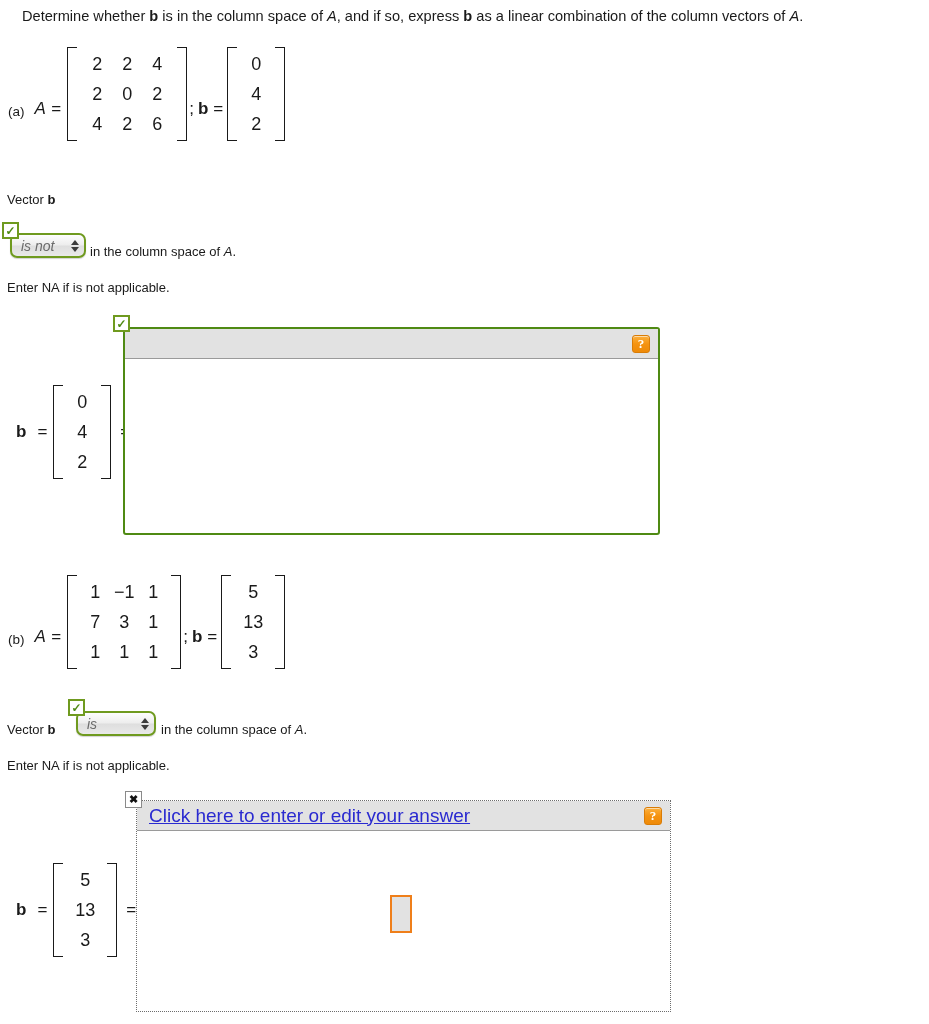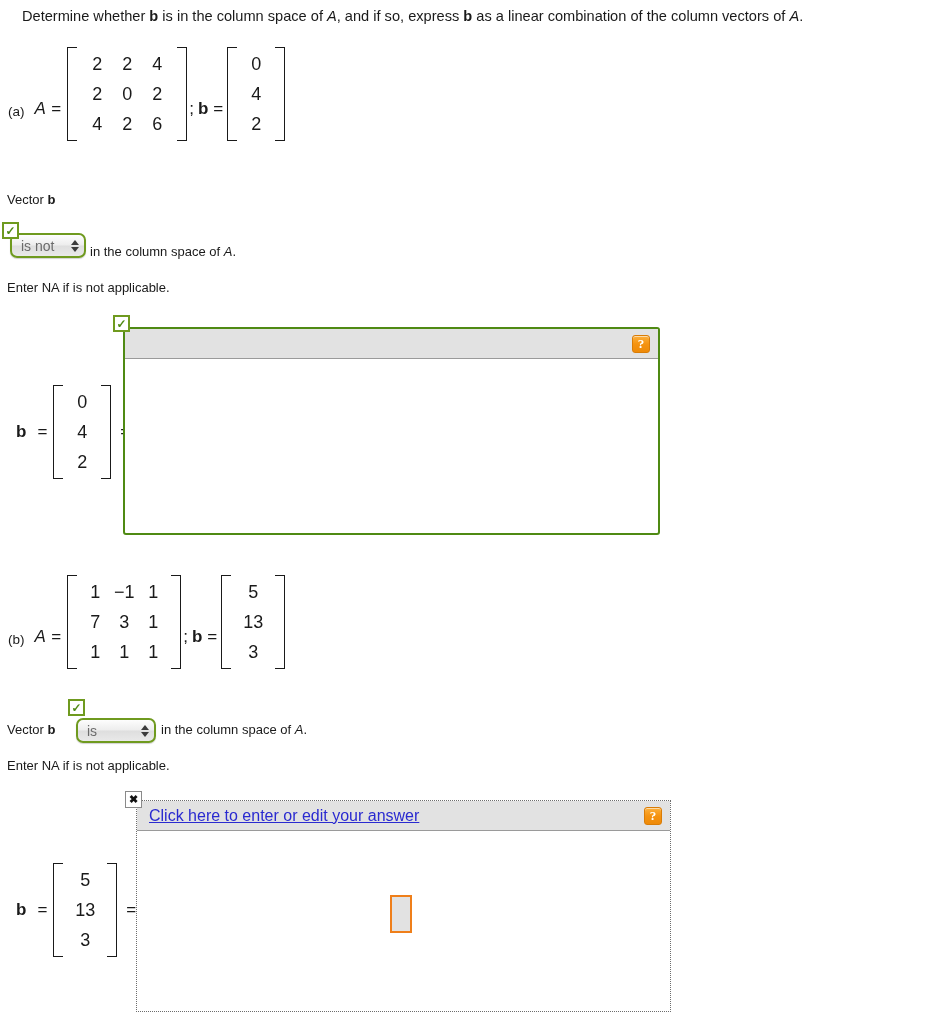--- a/index.html
+++ b/index.html
@@ -94,21 +94,21 @@
   .mgrid.c1w { grid-template-columns: 34px; }
 
   
   .line {
     position: absolute;
     font-size: 13px;
     white-space: nowrap;
   }
 
   
-  .selwrap { position: absolute; }
+  .selwrap { position: absolute; font-style: italic; }
   .sel {
     box-sizing: border-box;
     height: 25px;
     border: 2px solid #6f9a1f;
     border-radius: 7px;
     background: linear-gradient(to bottom, #fdfdfd 0%, #ededed 48%, #dedede 52%, #e9e9e9 100%);
     box-shadow: 0 1px 1px rgba(0,0,0,.18);
     display: flex;
     align-items: center;
     padding: 0 4px 0 9px;
@@ -178,21 +178,21 @@
     background: #e2e2e2;
     border-bottom: 1px solid #9a9a9a;
     display: flex;
     align-items: center;
     justify-content: space-between;
     padding: 0 8px 0 12px;
   }
   .editlink {
     color: #2a2ad0;
     text-decoration: underline;
-    font-size: 16px;
+    font-size: 19px;
   }
   .helpicon {
     width: 18px; height: 18px;
     box-sizing: border-box;
     border-radius: 3px;
     background: linear-gradient(to bottom, #fcb03c 0%, #f59311 50%, #ee8a08 100%);
     border: 1px solid #d97c06;
     box-shadow: inset 0 1px 0 rgba(255,255,255,.55);
     color: #ffffff;
     font-size: 13px;
@@ -349,21 +349,21 @@
   </span>
 </div>
 
 <div class="line" style="left:7px; top:722px;"><span>Vector</span>
   <span class="bd">b</span></div>
 
 <div class="badge ok" style="left:68px; top:699px;">
     <span>✓</span>
   </div>
 
-<div class="selwrap" style="left:76px; top:711px;margin-top:7px;">
+<div class="selwrap" style="left:76px; top:711px;">
   <div class="sel" style="width:80px;">
     <span class="selval">is</span>
     <span class="spin">
         <i class="up"></i>
         <i class="down"></i>
       </span>
   </div>
 </div>
 
 <div class="line" style="left:161px; top:722px;"><span>in the column space of</span>

